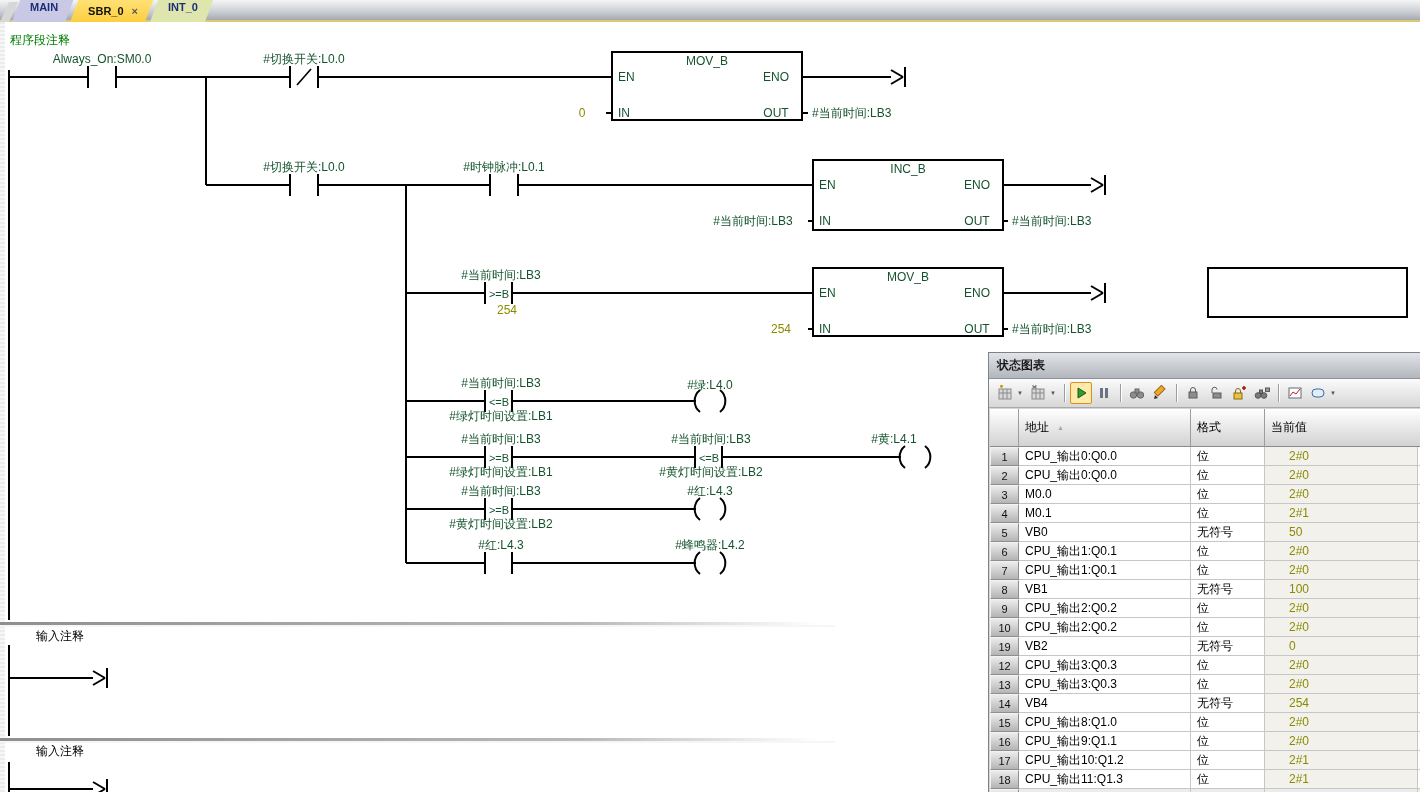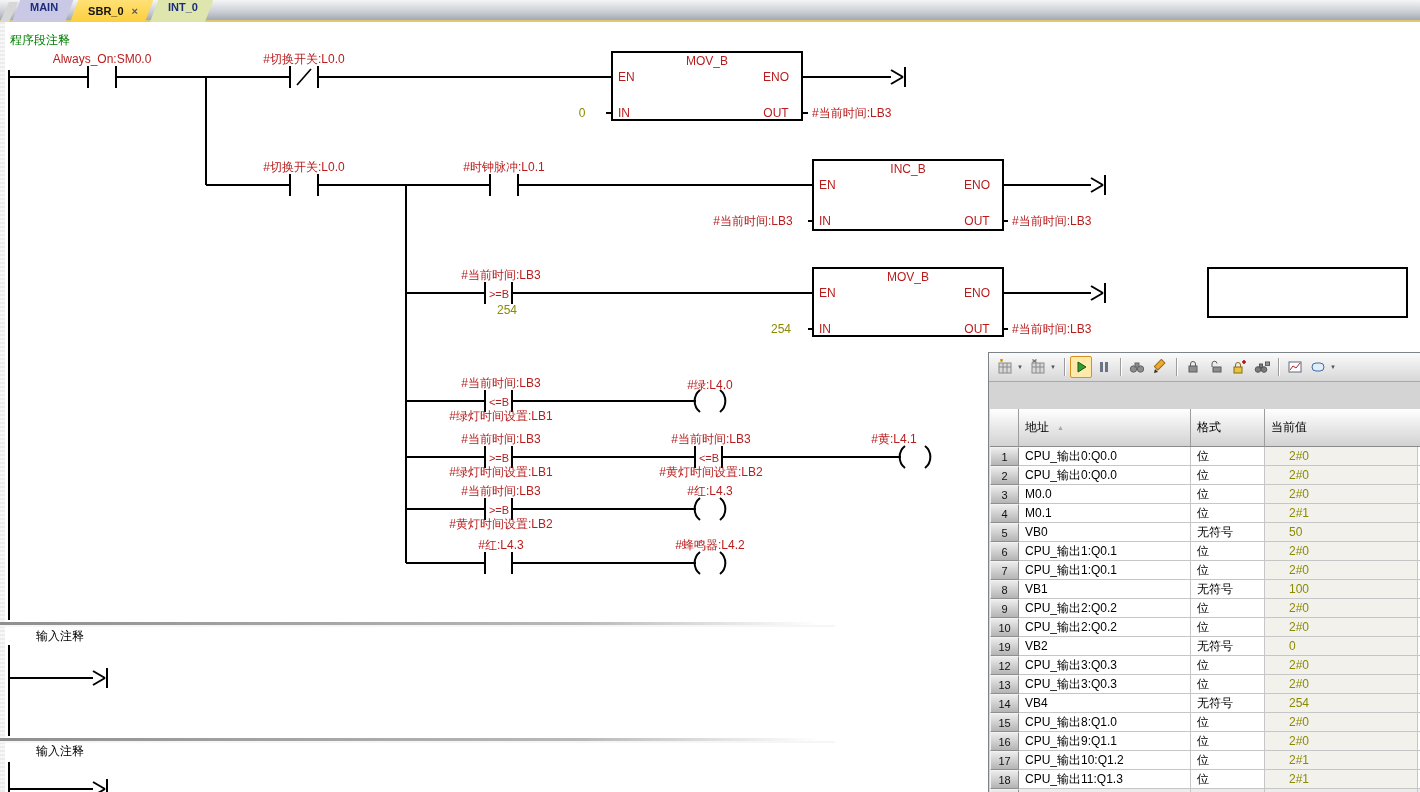--- a/index.html
+++ b/index.html
@@ -20,21 +20,21 @@
   .tab-active { background:linear-gradient(#ffe27a,#fccf3e); color:#111; z-index:2; display:flex; gap:8px; align-items:center; padding-top:2px;}
   .tab-int { background:#dfe6ad; color:#1b2d7a; }
   .tab-close { font-weight:bold; color:#5a5a5a; font-size:11px; cursor:default; }
 
   
   .canvas { position:absolute; left:0; top:22px; width:1420px; height:770px; background:#fff; }
   .margin-strip { position:absolute; left:0; top:22px; width:5px; height:770px;
     background:repeating-linear-gradient(#ececec 0 2px, #f7f7f7 2px 4px); z-index:1; }
   svg.ladder { position:absolute; left:0; top:0; z-index:2; }
 
-  .lbl { position:absolute; font-size:12px; line-height:14px; white-space:nowrap; color:#b91c1c; z-index:3; }
+  .lbl { position:absolute; font-size:12px; line-height:14px; white-space:nowrap; color:#14532d; z-index:3; }
   .lc { transform:translateX(-50%); }
   .lr { text-align:center; }
   .olv { color:#8a8a00; }
   .grn { color:#008000; }
   .gry { color:#000000; }
   .op  { font-size:11px; }
 
   .divider { position:absolute; height:3px; width:835px; z-index:2;
     background:linear-gradient(to right, #8f8f8f 0%, #b9b9b9 70%, rgba(230,230,230,0) 98%);
     box-shadow:0 2px 0 rgba(245,245,245,.9); }
@@ -277,20 +277,21 @@
   <div class="lbl lc" style="left:710px;top:538px">#蜂鸣器:L4.2</div>
 
   <div class="divider" style="left:0;top:622px"></div>
   <div class="lbl gry" style="left:36px;top:629px">输入注释</div>
   <div class="divider" style="left:0;top:738px"></div>
   <div class="lbl gry" style="left:36px;top:744px">输入注释</div>
 
   <div class="empty-box"></div>
 
   <div class="panel">
+    <div class="panel-title">状态图表</div>
 
     <div class="panel-toolbar">
       <div class="tbtn">
         <svg width="16" height="16">
             <g>
           <rect x="2" y="4" width="12" height="10" fill="#d9d9d9" stroke="#8a8a8a"></rect>
           <line x1="2" y1="8" x2="14" y2="8" stroke="#8a8a8a"></line>
               <line x1="6" y1="4" x2="6" y2="14" stroke="#8a8a8a"></line>
               <line x1="10" y1="4" x2="10" y2="14" stroke="#8a8a8a"></line>
           <path d="M3,1 h3 M4.5,0 v3" stroke="#c79a10" stroke-width="1.6"></path>

